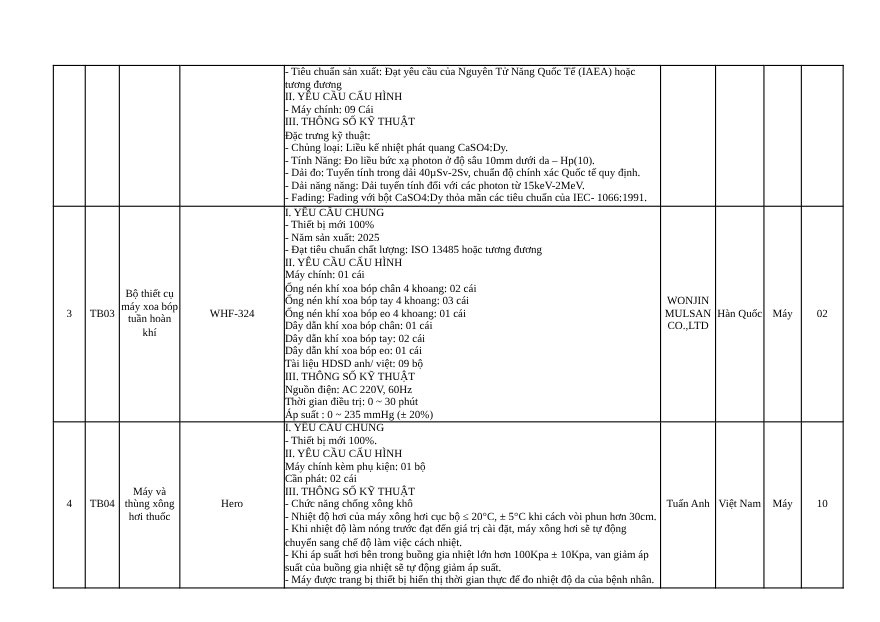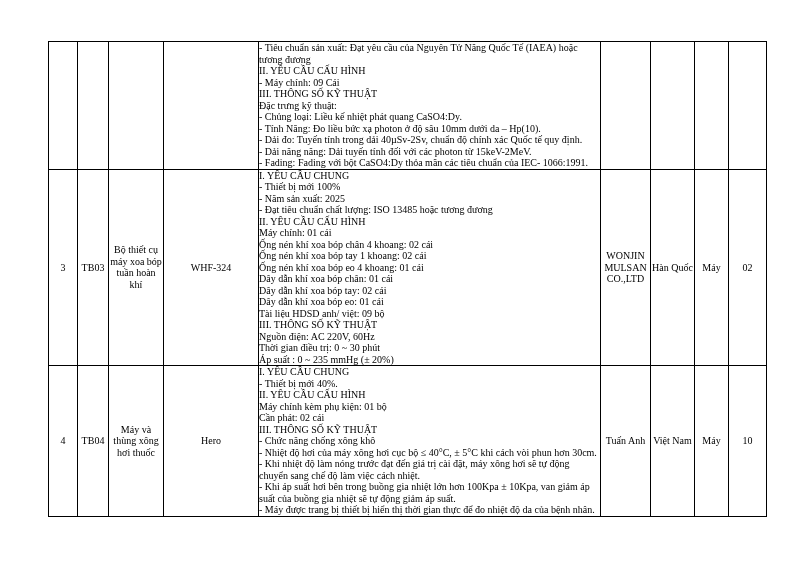--- a/index.html
+++ b/index.html
@@ -14,21 +14,21 @@
   .page {
     position: relative;
     width: 800px;
     height: 565px;
     background: #ffffff;
     overflow: hidden;
   }
   table.spec-table {
     position: absolute;
     left: 48px;
-    top: 41px;
+    top: 59px;
     border-collapse: collapse;
     table-layout: fixed;
     width: 718px;
   }
   table.spec-table td {
     border: 1px solid #000000;
     padding: 0;
     overflow: hidden;
     font-size: 10px;
     line-height: 11.5px;
@@ -102,21 +102,21 @@
       <td class="center-cell">WHF-324</td>
       <td class="specs-cell">
         <div>
               <div class="spec-line">I. YÊU CẦU CHUNG</div>
               <div class="spec-line">- Thiết bị mới 100%</div>
               <div class="spec-line">- Năm sản xuất: 2025</div>
               <div class="spec-line">- Đạt tiêu chuẩn chất lượng: ISO 13485 hoặc tương đương</div>
               <div class="spec-line">II. YÊU CẦU CẤU HÌNH</div>
               <div class="spec-line">Máy chính: 01 cái</div>
               <div class="spec-line">Ống nén khí xoa bóp chân 4 khoang: 02 cái</div>
-              <div class="spec-line">Ống nén khí xoa bóp tay 1 khoang: 02 cái</div>
+              <div class="spec-line">Ống nén khí xoa bóp tay 4 khoang: 03 cái</div>
               <div class="spec-line">Ống nén khí xoa bóp eo 4 khoang: 01 cái</div>
               <div class="spec-line">Dây dẫn khí xoa bóp chân: 01 cái</div>
               <div class="spec-line">Dây dẫn khí xoa bóp tay: 02 cái</div>
               <div class="spec-line">Dây dẫn khí xoa bóp eo: 01 cái</div>
               <div class="spec-line">Tài liệu HDSD anh/ việt: 09 bộ</div>
               <div class="spec-line">III. THÔNG SỐ KỸ THUẬT</div>
               <div class="spec-line">Nguồn điện: AC 220V, 60Hz</div>
               <div class="spec-line">Thời gian điều trị: 0 ~ 30 phút</div>
               <div class="spec-line">Áp suất : 0 ~ 235 mmHg (± 20%)</div>
             </div>
@@ -128,27 +128,27 @@
     </tr>
 
     <tr class="row-3">
       <td class="center-cell">4</td>
       <td class="center-cell">TB04</td>
       <td class="center-cell">Máy và thùng xông hơi thuốc</td>
       <td class="center-cell">Hero</td>
       <td class="specs-cell">
         <div>
               <div class="spec-line">I. YÊU CẦU CHUNG</div>
-              <div class="spec-line">- Thiết bị mới 40%.</div>
+              <div class="spec-line">- Thiết bị mới 100%.</div>
               <div class="spec-line">II. YÊU CẦU CẤU HÌNH</div>
               <div class="spec-line">Máy chính kèm phụ kiện: 01 bộ</div>
               <div class="spec-line">Cần phát: 02 cái</div>
               <div class="spec-line">III. THÔNG SỐ KỸ THUẬT</div>
               <div class="spec-line">- Chức năng chống xông khô</div>
-              <div class="spec-line">- Nhiệt độ hơi của máy xông hơi cục bộ ≤ 40°C, ± 5°C khi cách vòi phun hơn 30cm.</div>
+              <div class="spec-line">- Nhiệt độ hơi của máy xông hơi cục bộ ≤ 20°C, ± 5°C khi cách vòi phun hơn 30cm.</div>
               <div class="spec-line">- Khi nhiệt độ làm nóng trước đạt đến giá trị cài đặt, máy xông hơi sẽ tự động chuyển sang chế độ làm việc cách nhiệt.</div>
               <div class="spec-line">- Khi áp suất hơi bên trong buồng gia nhiệt lớn hơn 100Kpa ± 10Kpa, van giảm áp suất của buồng gia nhiệt sẽ tự động giảm áp suất.</div>
               <div class="spec-line">- Máy được trang bị thiết bị hiển thị thời gian thực để đo nhiệt độ da của bệnh nhân.</div>
             </div>
       </td>
       <td class="center-cell">Tuấn Anh</td>
       <td class="center-cell">Việt Nam</td>
       <td class="center-cell">Máy</td>
       <td class="center-cell">10</td>
     </tr>

